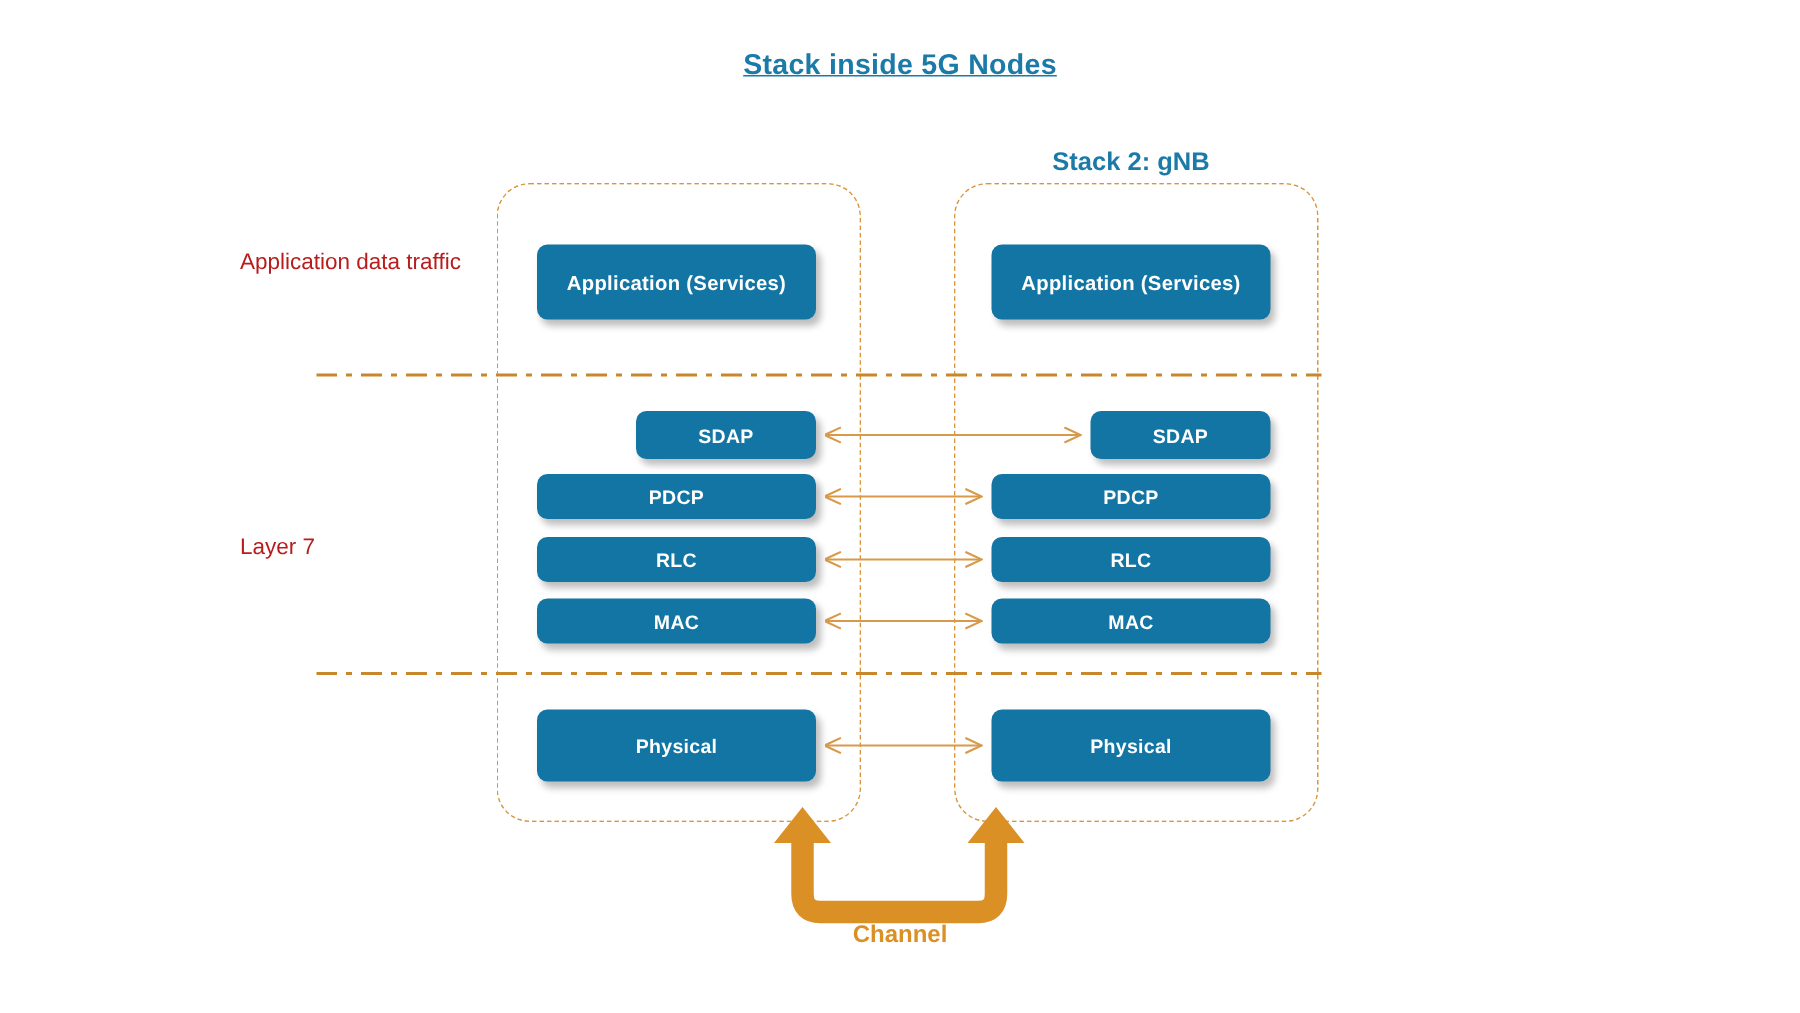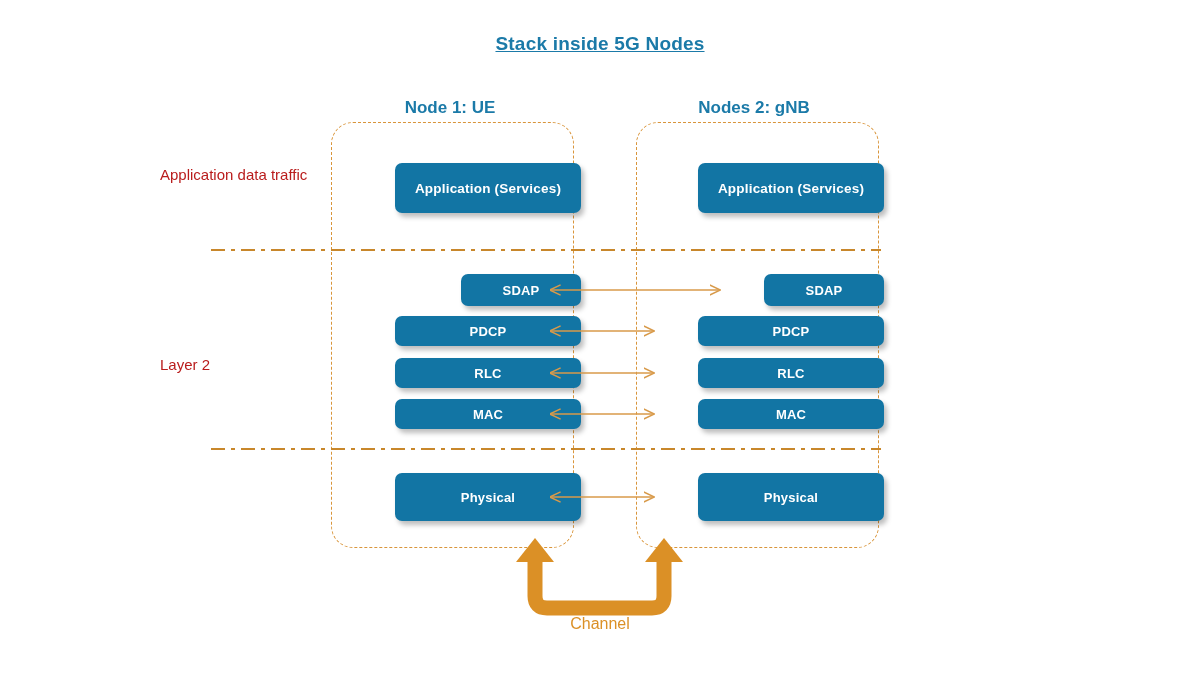--- a/index.html
+++ b/index.html
@@ -100,21 +100,20 @@
     border-radius: 7px;
     box-shadow: 3px 4px 5px rgba(0,0,0,0.26);
     color: #ffffff;
     font-size: 13px;
     font-weight: bold;
     display: flex;
     align-items: center;
     justify-content: center;
     letter-spacing: 0.2px;
     box-sizing: border-box;
-    margin-left: 37px;
   }
   .layer-box.app { font-size: 13.5px; }
 
   
   #l-app  { left: 358px; top: 163px; width: 186px; height: 50px; }
   #l-sdap { left: 424px; top: 274px; width: 120px; height: 32px; }
   #l-pdcp { left: 358px; top: 316px; width: 186px; height: 30px; }
   #l-rlc  { left: 358px; top: 358px; width: 186px; height: 30px; }
   #l-mac  { left: 358px; top: 399px; width: 186px; height: 30px; }
   #l-phy  { left: 358px; top: 473px; width: 186px; height: 48px; }
@@ -136,39 +135,38 @@
   }
 
   
   #channel-label {
     position: absolute;
     left: 500px;
     top: 615px;
     width: 200px;
     text-align: center;
     font-size: 16px;
-    font-weight: normal;
+    font-weight: bold;
     color: #DB9026;
   }
 </style>
 </head>
 <body>
 
 <div id="stage">
 
   <div class="title" id="diagram-title">Stack inside 5G Nodes</div>
 
   <div class="node-box" id="node1-box"></div>
   <div class="node-box" id="node2-box"></div>
 
-  <div class="node-heading" id="node1-heading">Node 1: UE</div>
-  <div class="node-heading" id="node2-heading">Nodes 2: gNB</div>
+  <div class="node-heading" id="node2-heading">Stack 2: gNB</div>
 
   <div class="side-label" id="label-app">Application data traffic</div>
-  <div class="side-label" id="label-l2">Layer 2</div>
+  <div class="side-label" id="label-l2">Layer 7</div>
 
   <div class="divider" id="divider-top"></div>
   <div class="divider" id="divider-bottom"></div>
 
   <div class="layer-box app" id="l-app">Application (Services)</div>
   <div class="layer-box" id="l-sdap">SDAP</div>
   <div class="layer-box" id="l-pdcp">PDCP</div>
   <div class="layer-box" id="l-rlc">RLC</div>
   <div class="layer-box" id="l-mac">MAC</div>
   <div class="layer-box" id="l-phy">Physical</div>

